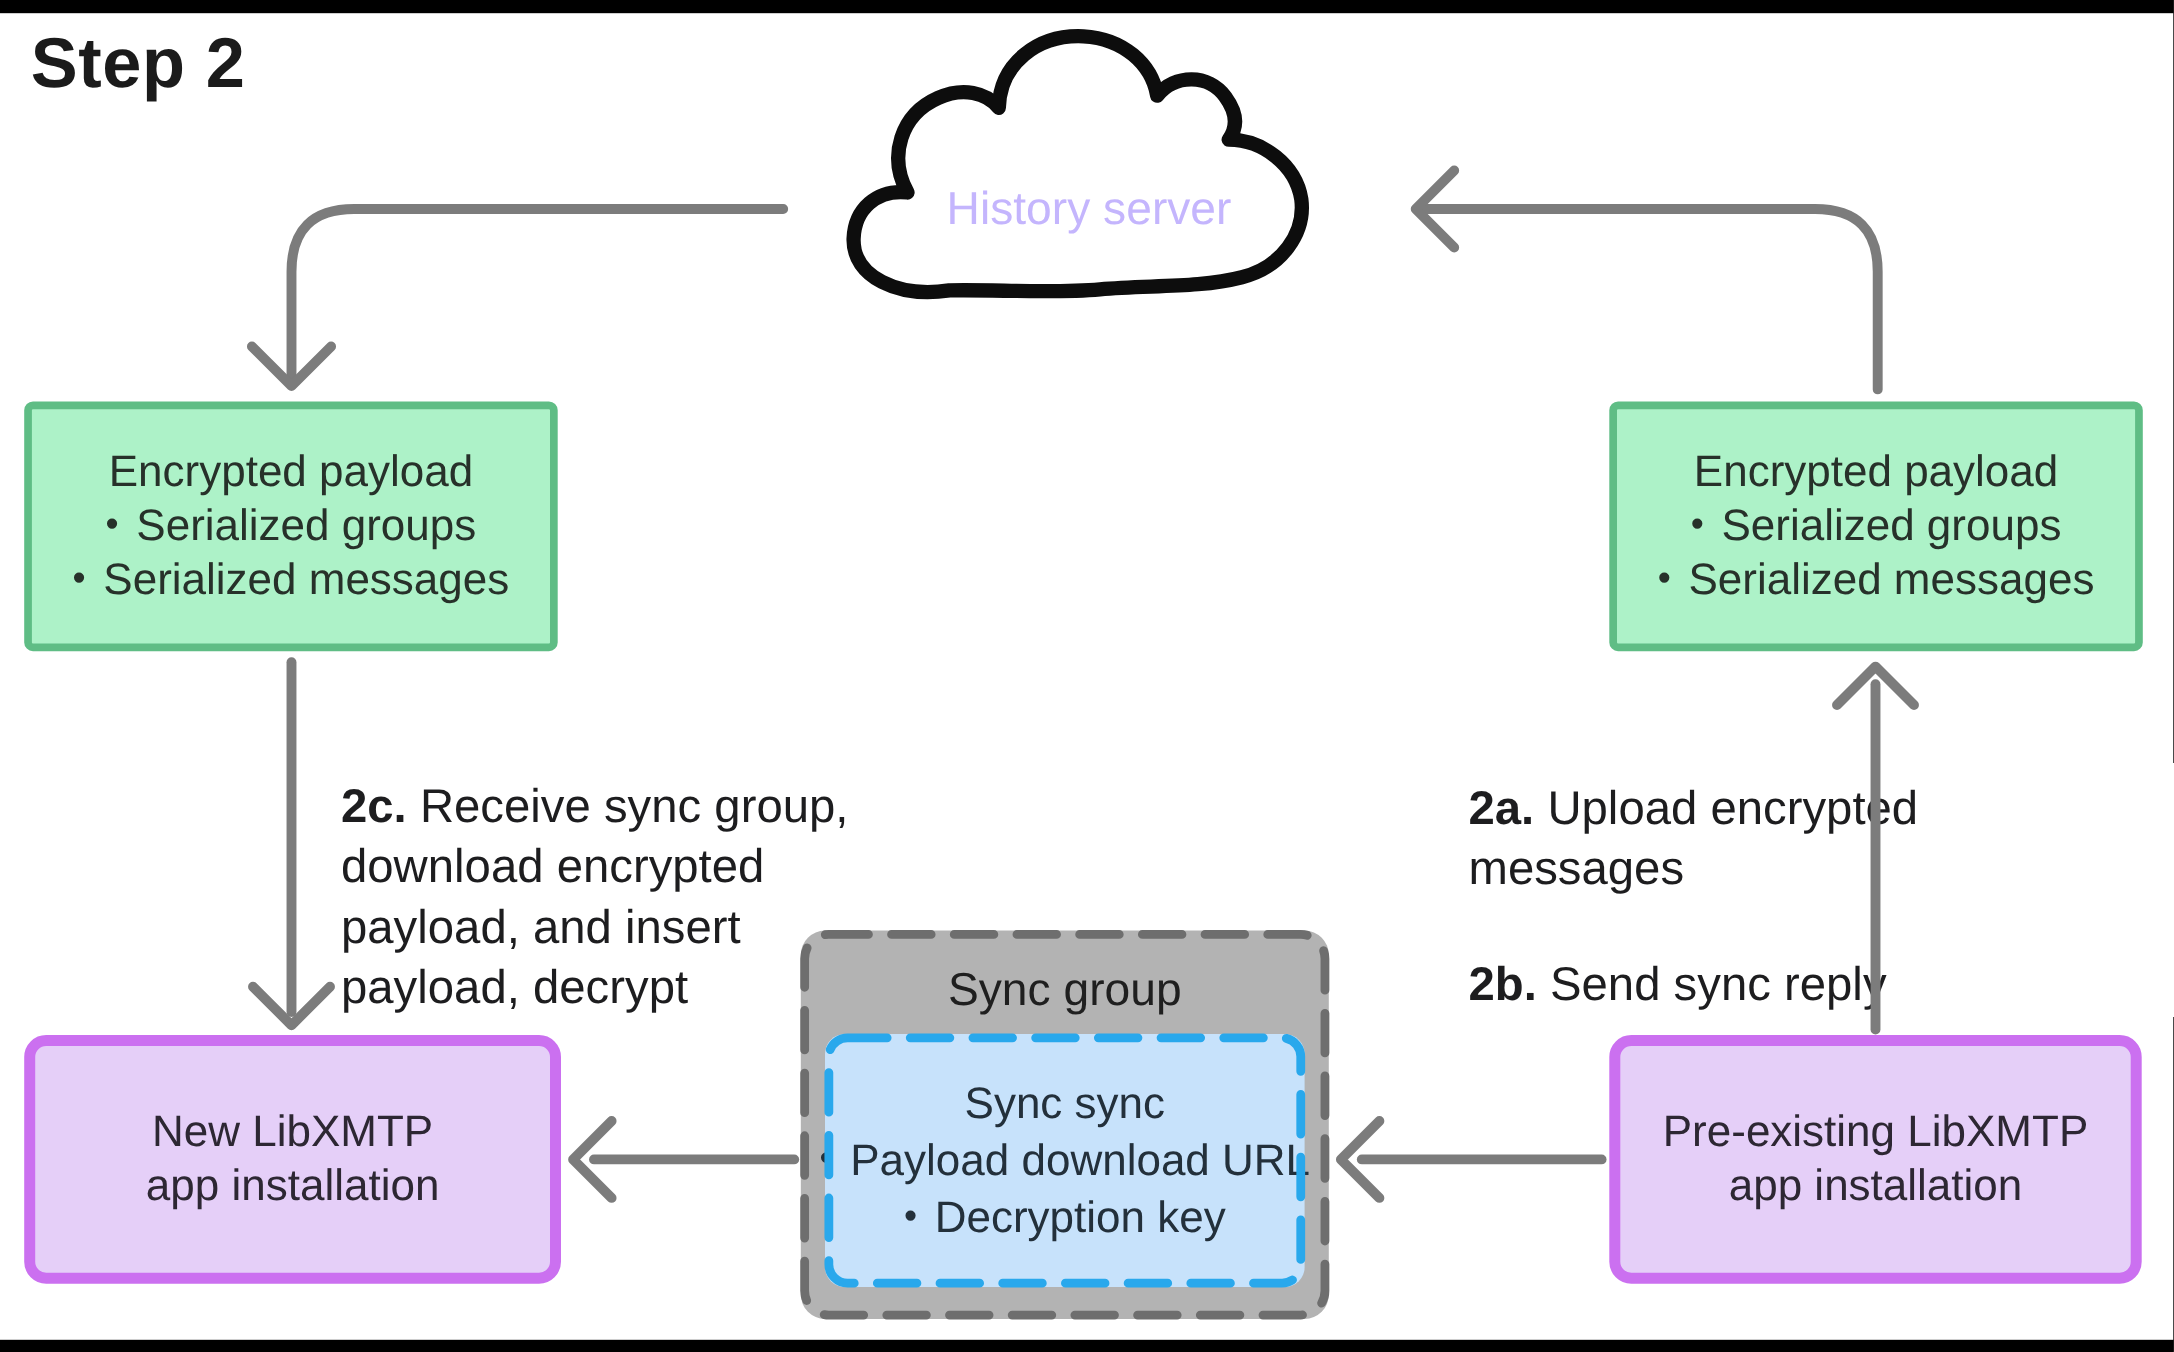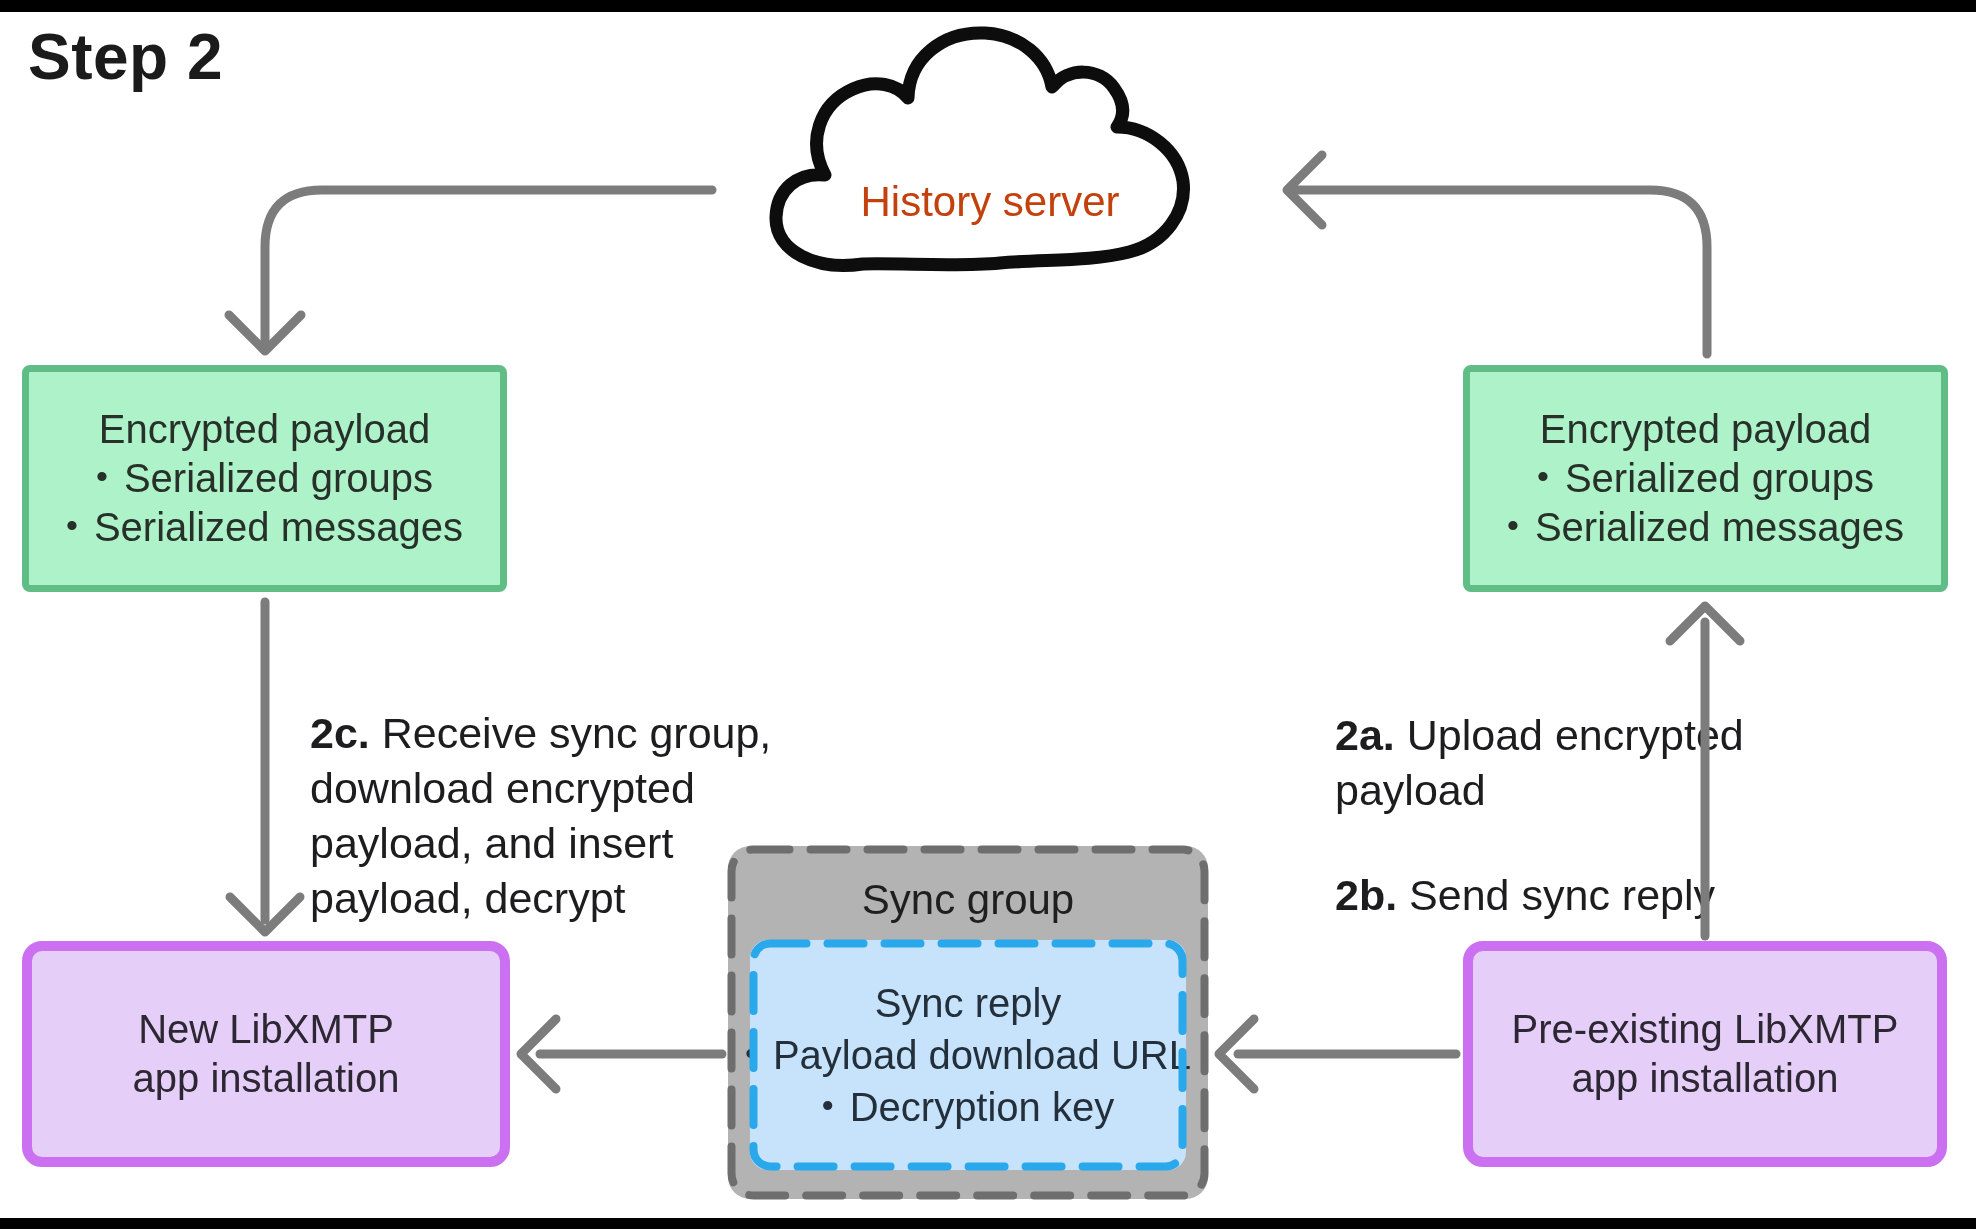--- a/index.html
+++ b/index.html
@@ -8,21 +8,21 @@
     font-family:"Liberation Sans","DejaVu Sans",sans-serif;color:#1e1e1e;
   }
   #paper{position:absolute;left:0;top:12px;width:1976px;height:1206px;background:#ffffff;}
 
   .abs{position:absolute;}
 
   #step-title{left:28px;top:20px;font-size:64px;font-weight:600;color:#1b1b1b;letter-spacing:.5px;}
 
   
   #cloud-svg{left:745px;top:14px;width:500px;height:284px;}
-  #cloud-label{left:820px;top:166px;width:340px;text-align:center;font-size:42px;color:#c2410c;margin-top:12px;}
+  #cloud-label{left:820px;top:166px;width:340px;text-align:center;font-size:42px;color:#c4b5fd;}
 
   
   .node{box-sizing:border-box;display:flex;flex-direction:column;justify-content:center;
         align-items:center;text-align:center;font-size:40px;color:#27312a;}
   .node .line{line-height:49px;white-space:nowrap;}
   .bullet-line{display:flex;align-items:center;justify-content:center;}
   .bullet-line .dot{margin-right:16px;font-size:34px;position:relative;top:-2px;}
 
   .green{background:#adf2c8;border:7px solid #5fbd85;border-radius:8px;}
   #green-left {left:22px;  top:365px;width:485px;height:227px;}
@@ -94,21 +94,21 @@
     </div>
     <div class="line bullet-line">
       <span class="dot">•</span>
       <span>Serialized messages</span>
     </div>
   </div>
 
   <div id="sync-group" class="abs"></div>
   <div id="sync-group-title" class="abs">Sync group</div>
   <div id="sync-reply" class="abs">
-    <div class="line">Sync reply</div>
+    <div class="line">Sync sync</div>
     <div class="line bullet-line">
       <span class="dot">•</span>
       <span>Payload download URL</span>
     </div>
     <div class="line bullet-line">
       <span class="dot">•</span>
       <span>Decryption key</span>
     </div>
   </div>
 
@@ -122,21 +122,21 @@
   </div>
 
   <div id="ann-2c" class="abs ann">
     <div><span class="b">2c.</span> <span>Receive sync group,</span></div>
     <div>download encrypted</div>
     <div>payload, and insert</div>
     <div>payload, decrypt</div>
   </div>
   <div id="ann-2a" class="abs ann">
     <div><span class="b">2a.</span> <span>Upload encrypted</span></div>
-    <div>payload</div>
+    <div>messages</div>
   </div>
   <div id="ann-2b" class="abs ann">
     <div><span class="b">2b.</span> <span>Send sync reply</span></div>
   </div>
 
   <svg id="overlay" class="abs" viewBox="0 0 1976 1229">
     <g fill="none" stroke="#7c7c7c" stroke-width="9" stroke-linecap="round" stroke-linejoin="round">
 
       <path d="M 712 190 L 322 190 Q 265 190 265 247 L 265 341"></path>
       <path d="M 229 315 L 265 351 L 301 315"></path>

